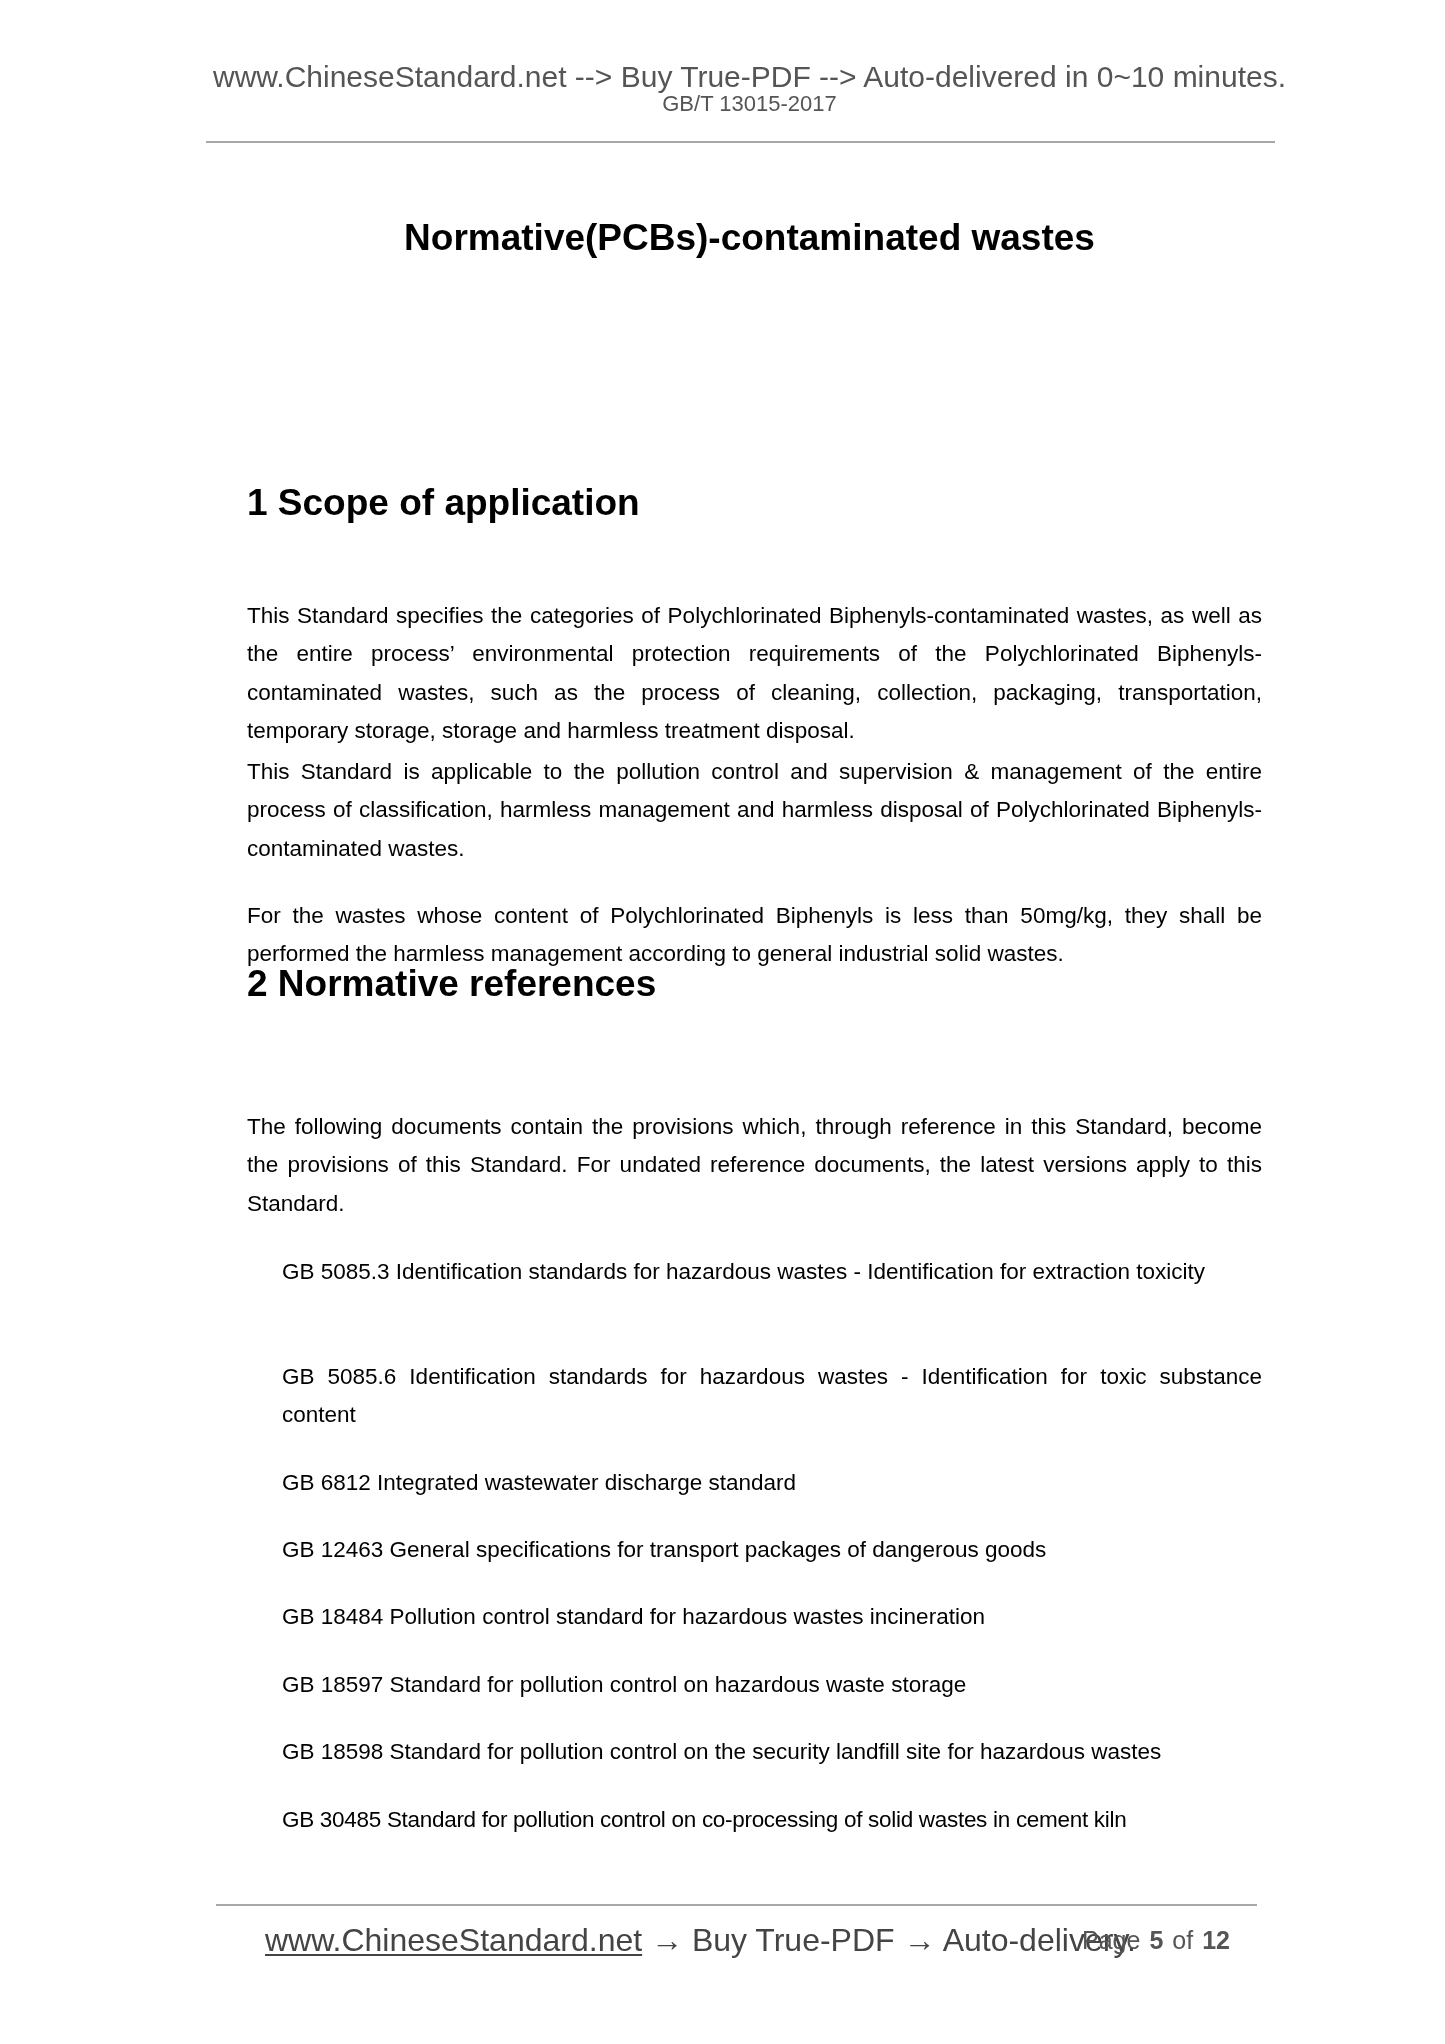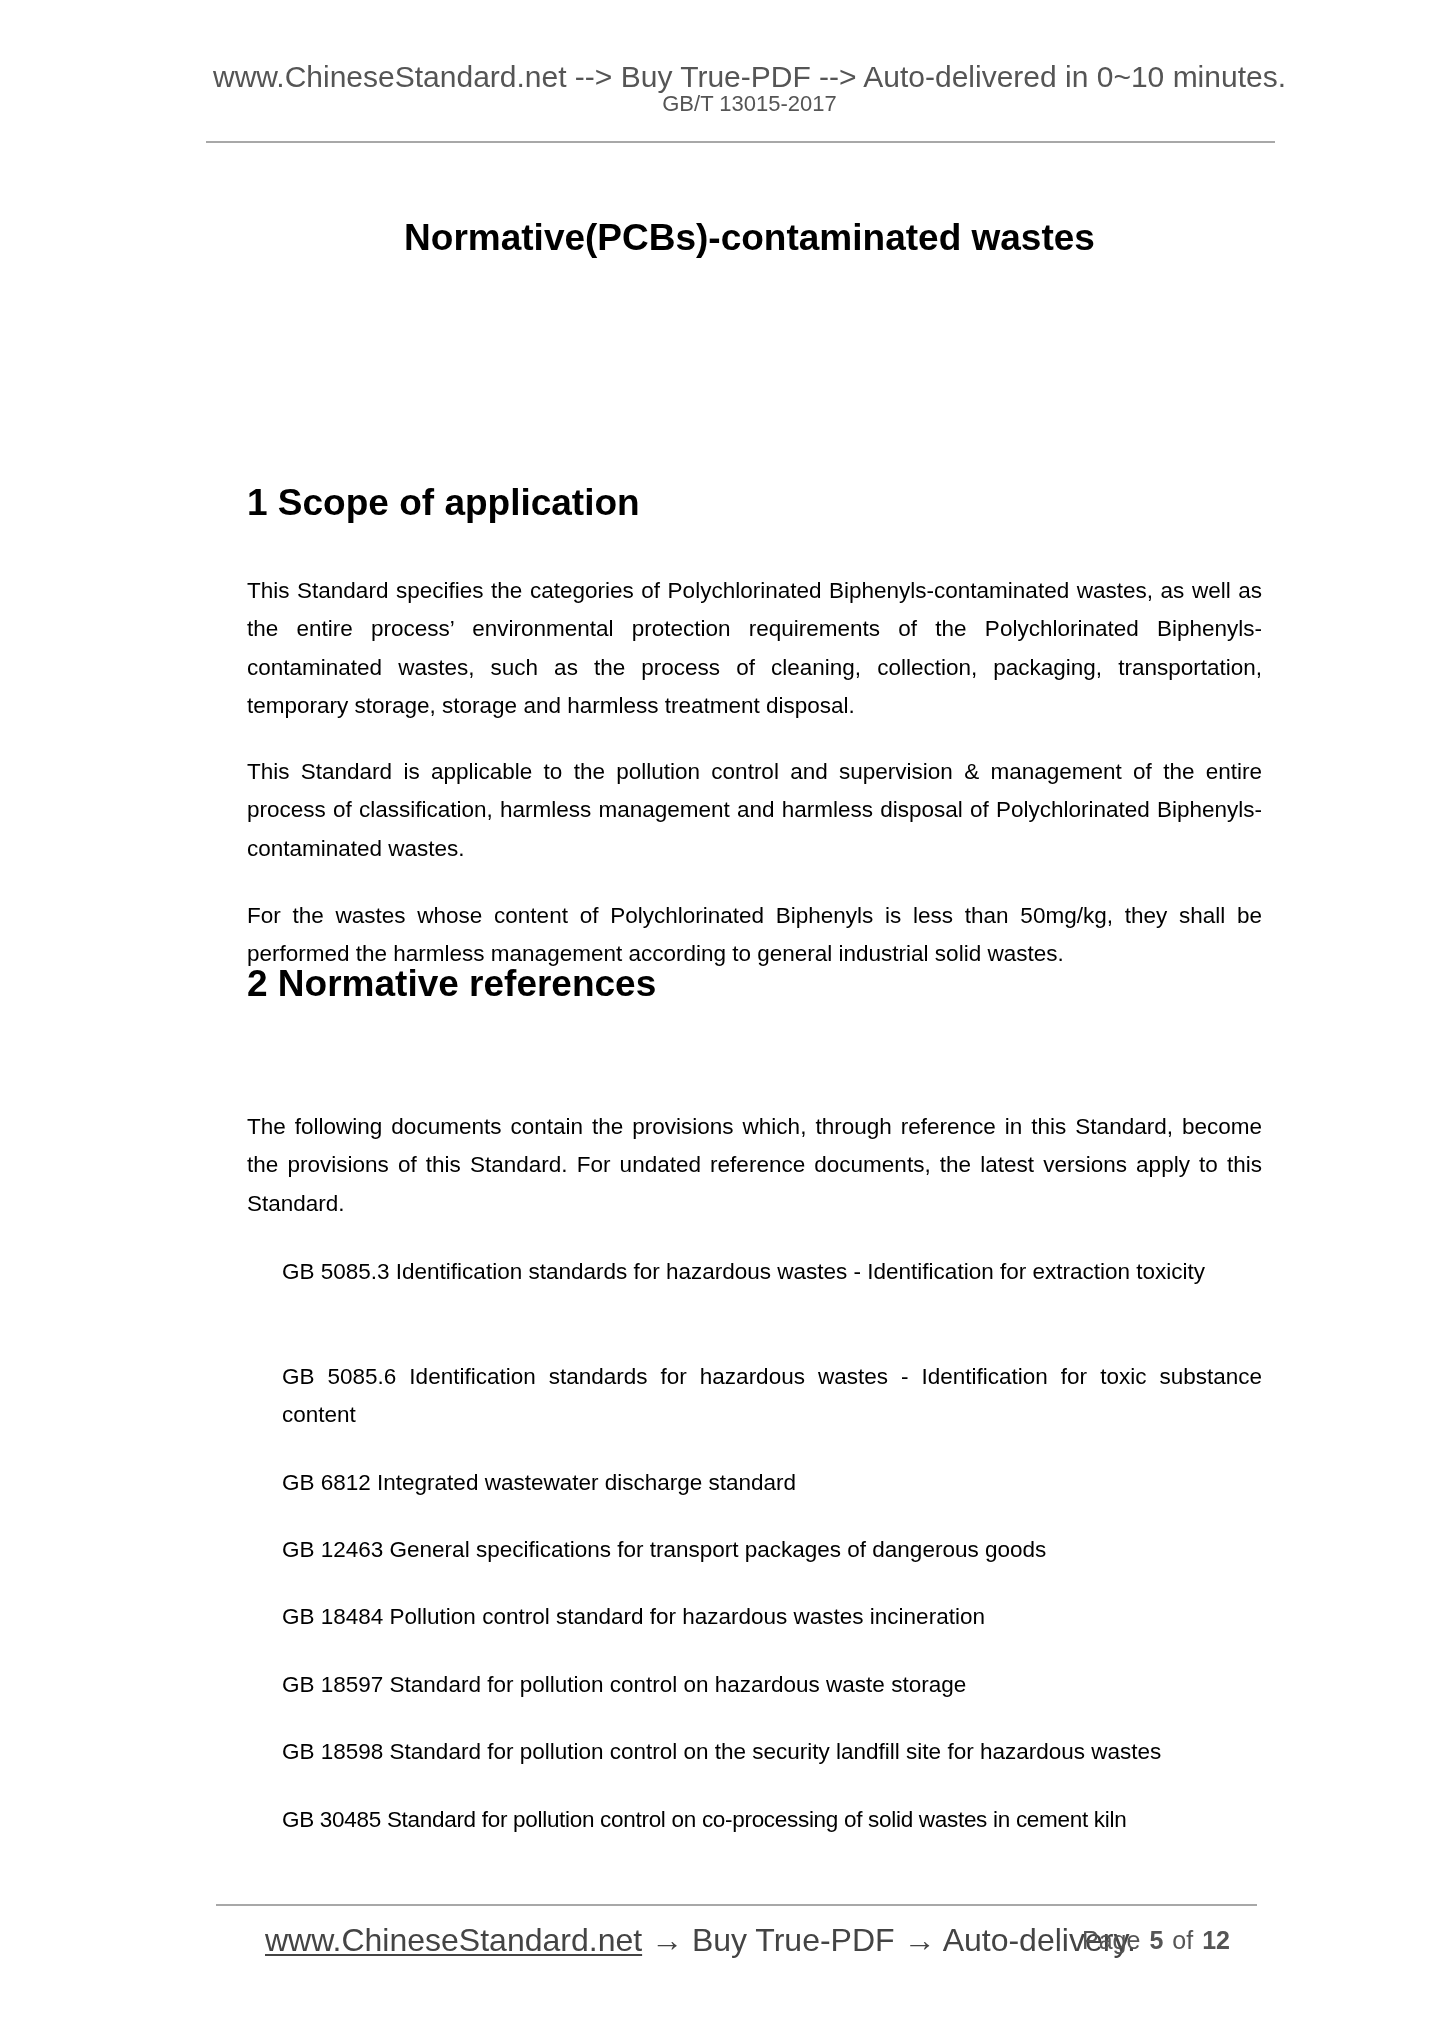--- a/index.html
+++ b/index.html
@@ -106,21 +106,21 @@
 <div class="abs hdr-banner">www.ChineseStandard.net --&gt; Buy True-PDF --&gt; Auto-delivered in 0~10 minutes.</div>
 <div class="abs hdr-code">GB/T 13015-2017</div>
 <div class="abs hdr-rule"></div>
 
 <div class="abs doc-title">
   <div>Normative(PCBs)-contaminated wastes</div>
 </div>
 
 <div class="abs section-heading" style="top:481px;">1 Scope of application</div>
 
-<div class="abs para" style="top:572px;">This Standard specifies the categories of Polychlorinated Biphenyls-contaminated wastes, as well as the entire process’ environmental protection requirements of the Polychlorinated Biphenyls-contaminated wastes, such as the process of cleaning, collection, packaging, transportation, temporary storage, storage and harmless treatment disposal.</div>
+<div class="abs para" style="top:597px;">This Standard specifies the categories of Polychlorinated Biphenyls-contaminated wastes, as well as the entire process’ environmental protection requirements of the Polychlorinated Biphenyls-contaminated wastes, such as the process of cleaning, collection, packaging, transportation, temporary storage, storage and harmless treatment disposal.</div>
 <div class="abs para" style="top:753px;">This Standard is applicable to the pollution control and supervision &amp; management of the entire process of classification, harmless management and harmless disposal of Polychlorinated Biphenyls-contaminated wastes.</div>
 <div class="abs para" style="top:897px;">For the wastes whose content of Polychlorinated Biphenyls is less than 50mg/kg, they shall be performed the harmless management according to general industrial solid wastes.</div>
 
 <div class="abs section-heading" style="top:962px;">2 Normative references</div>
 
 <div class="abs para" style="top:1108px;">The following documents contain the provisions which, through reference in this Standard, become the provisions of this Standard. For undated reference documents, the latest versions apply to this Standard.</div>
 
 <div class="abs ref" style="top:1253px;">GB 5085.3 Identification standards for hazardous wastes - Identification for extraction toxicity</div>
 <div class="abs ref" style="top:1358px;">GB 5085.6 Identification standards for hazardous wastes - Identification for toxic substance content</div>
 <div class="abs ref" style="top:1464px;">GB 6812 Integrated wastewater discharge standard</div>

